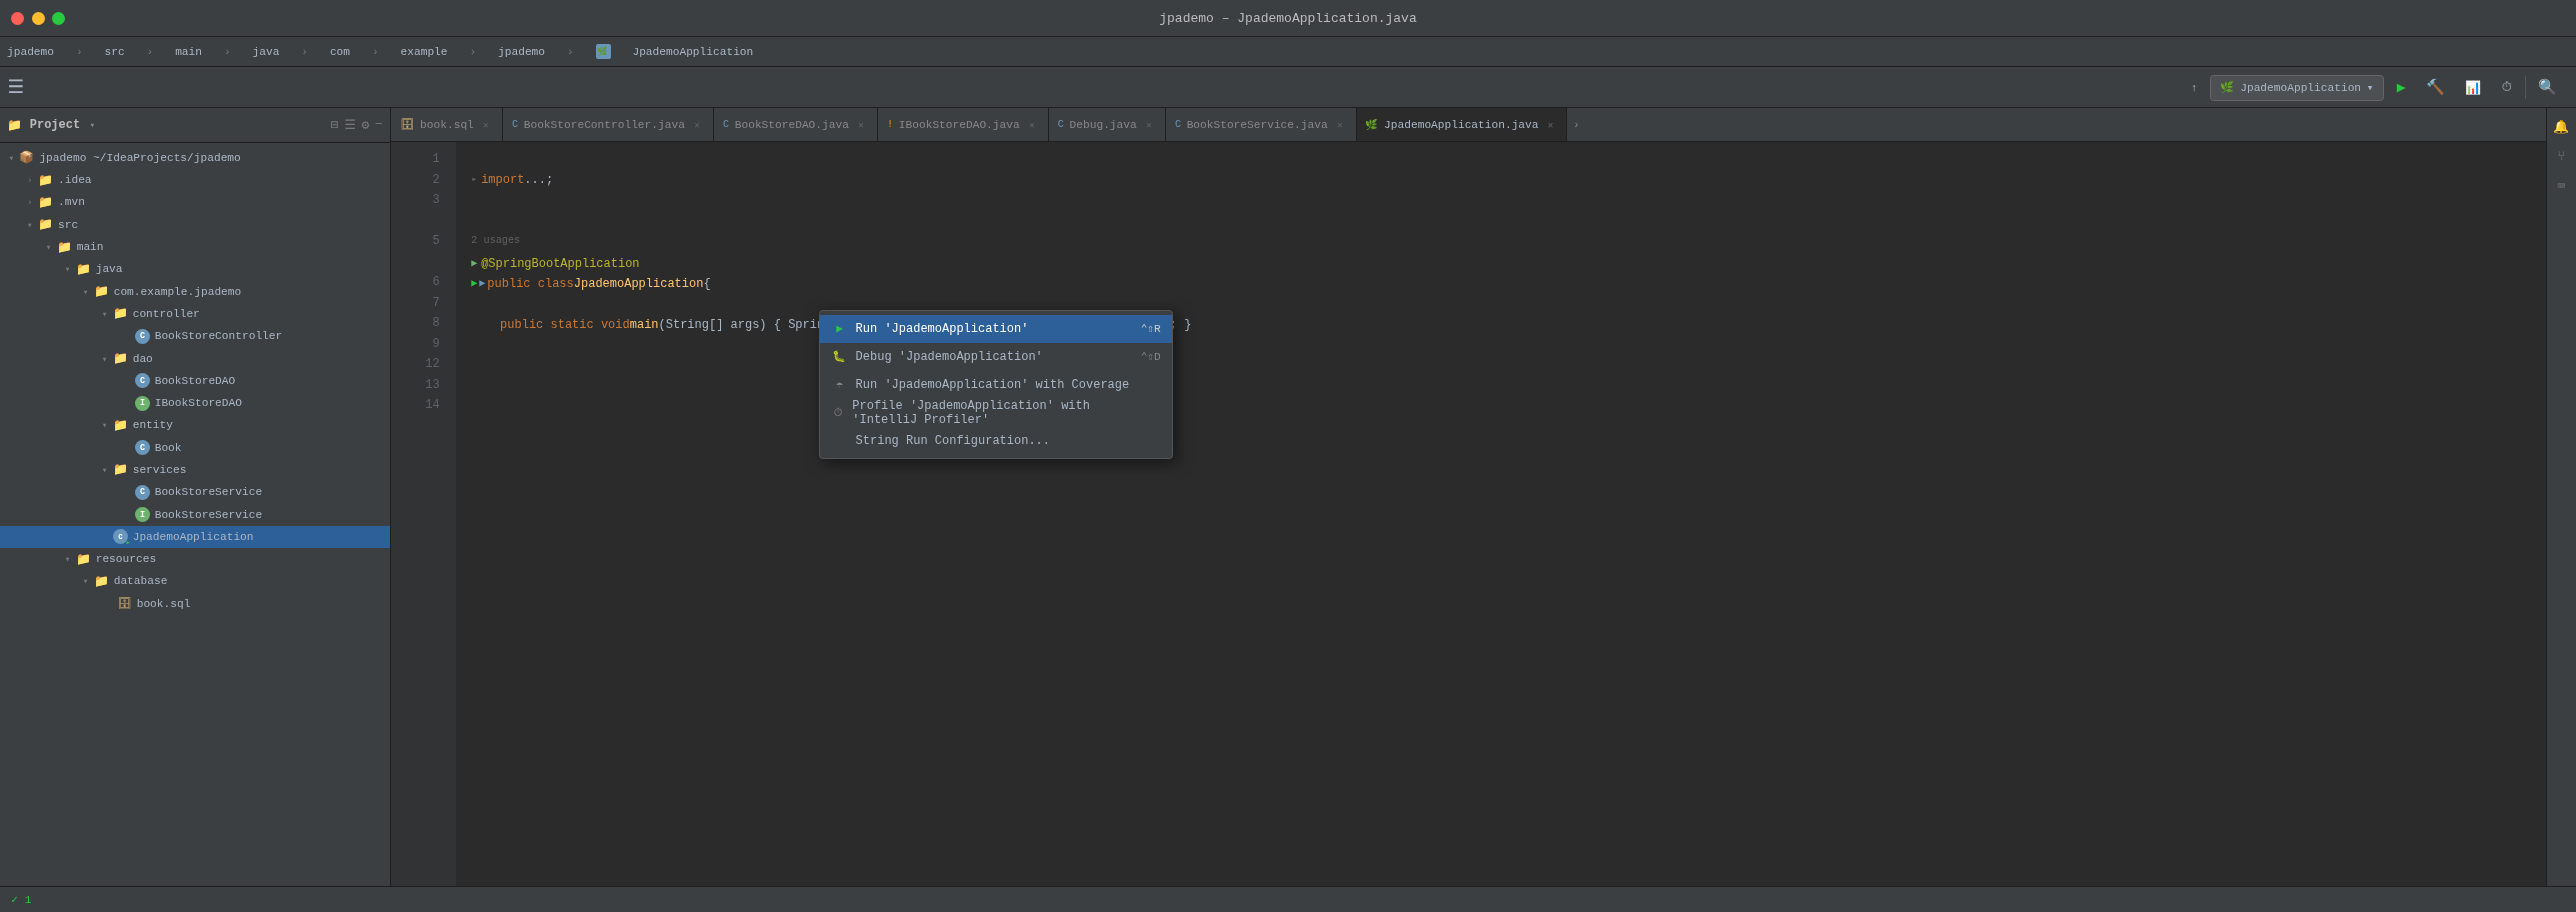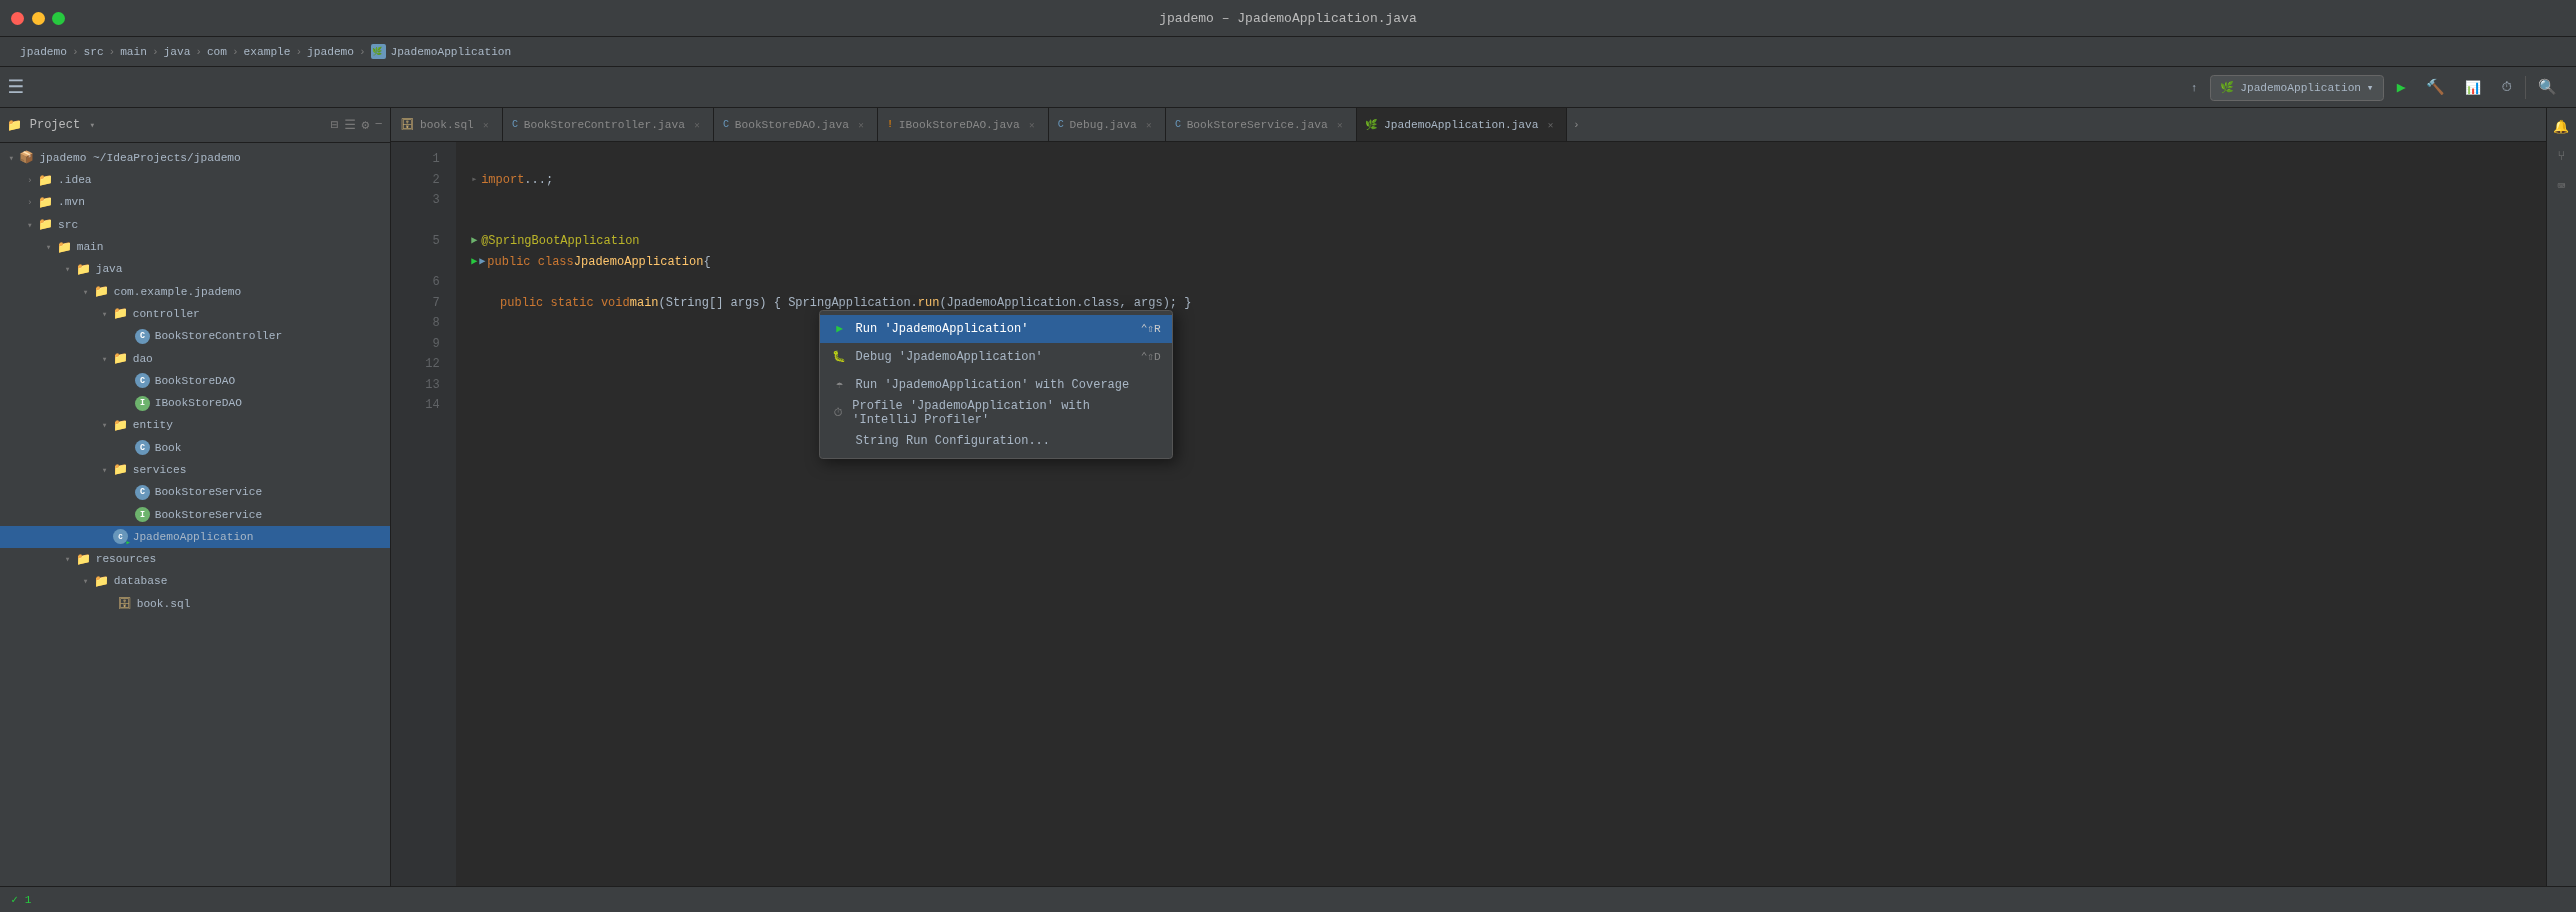--- a/index.html
+++ b/index.html
@@ -43,24 +43,24 @@
       color: #bbbbbb;
       font-size: 13px;
     }
 
     
     .breadcrumb-bar {
       background: #3c3f41;
       height: 30px;
       display: flex;
       align-items: center;
-      padding: 0 20px;
+      padding: 0 7px;
       border-bottom: 0.9px solid #1e1e1e;
       flex-shrink: 0;
-      gap: 3px;
+      gap: 20px;
       font-size: 11.2px;
     }
     .breadcrumb-separator {
       color: #787878;
       margin: 0 1.9px;
     }
     .breadcrumb-item {
       color: #a9b7c6;
     }
     .breadcrumb-item.active {
@@ -111,21 +111,21 @@
       height: 35px;
       display: flex;
       align-items: center;
       padding: 0 7.4px;
       border-bottom: 0.9px solid #1e1e1e;
       gap: 7.4px;
     }
     .sidebar-title {
       font-size: 12px;
       color: #bbbbbb;
-      font-weight: normal;
+      font-weight: bold;
     }
     .sidebar-header-icons {
       margin-left: auto;
       display: flex;
       gap: 5.6px;
       color: #787878;
     }
     .sidebar-header-icon {
       cursor: pointer;
       font-size: 13px;
@@ -776,20 +776,21 @@
             <span style="font-size: 10.2px; color: #606060; margin-right: 3.7px;">▸</span>
             <span class="kw">import </span>
             <span class="plain">...</span>
             <span class="plain">;</span>
           </div>
 
           <div class="code-line">&nbsp;</div>
 
           <div class="code-line">&nbsp;</div>
 
+          <div class="hint-text">2 usages</div>
 
           <div class="code-line">
             <span style="color: #6db36d; margin-right: 3.7px; font-size: 10.2px;">▶</span>
             <span class="ann">@SpringBootApplication</span>
           </div>
 
           <div class="code-line">
             <span style="color: #27c93f; margin-right: 1.9px; font-size: 10.2px;">▶</span>
             <span style="color: #6897bb; margin-right: 1.9px; font-size: 10.2px;">▶</span>
             <span class="kw">public class </span>

